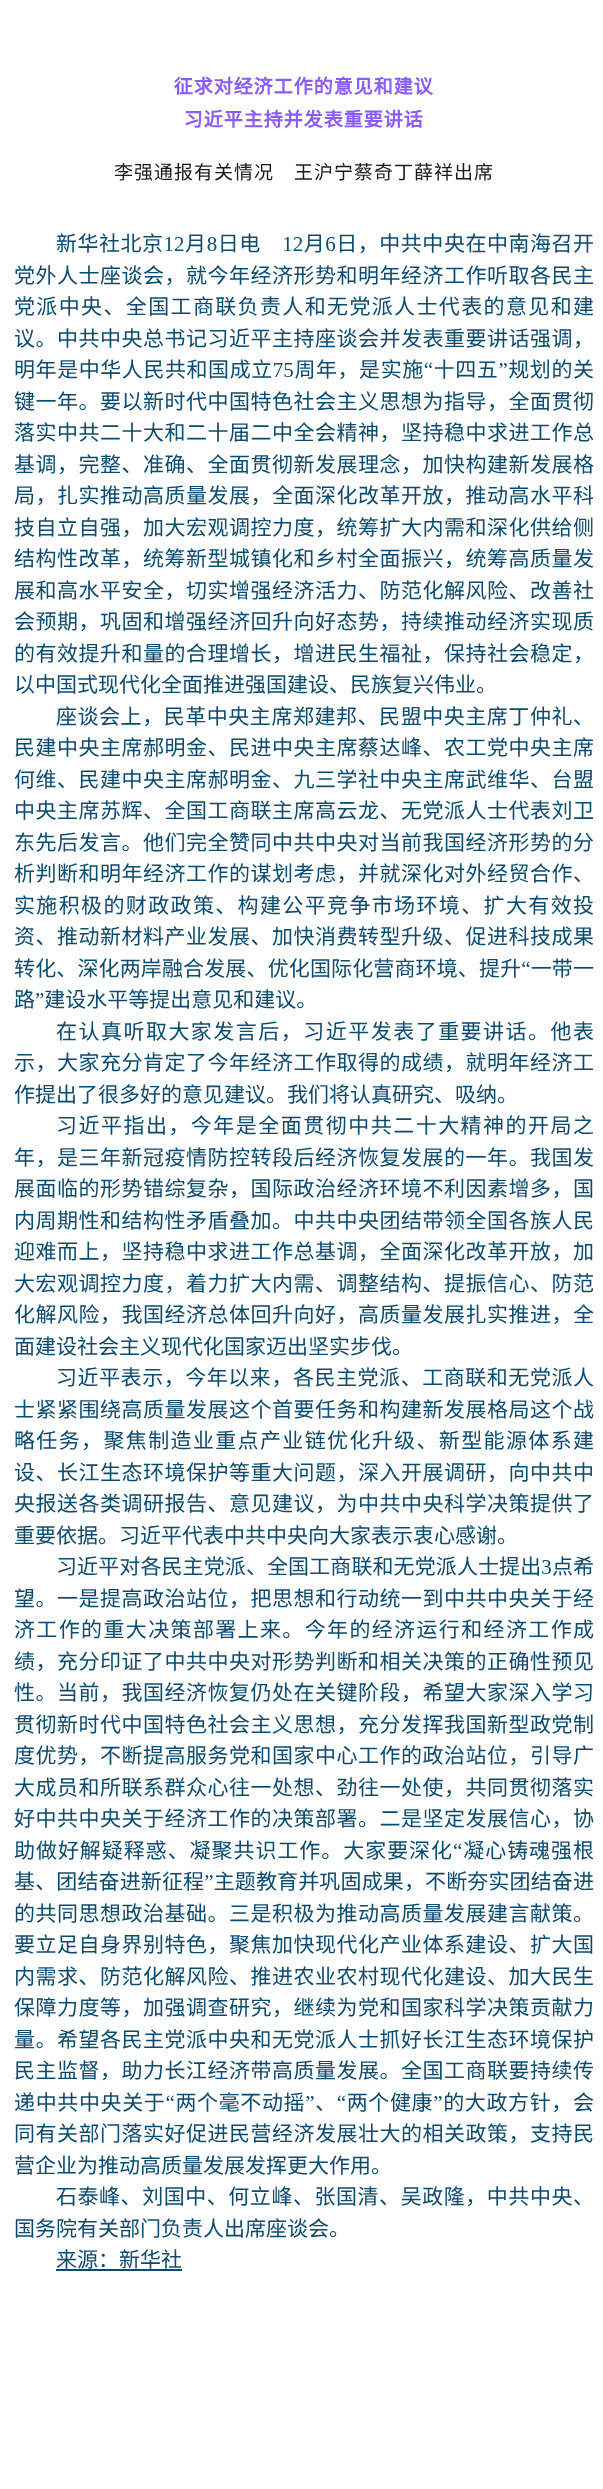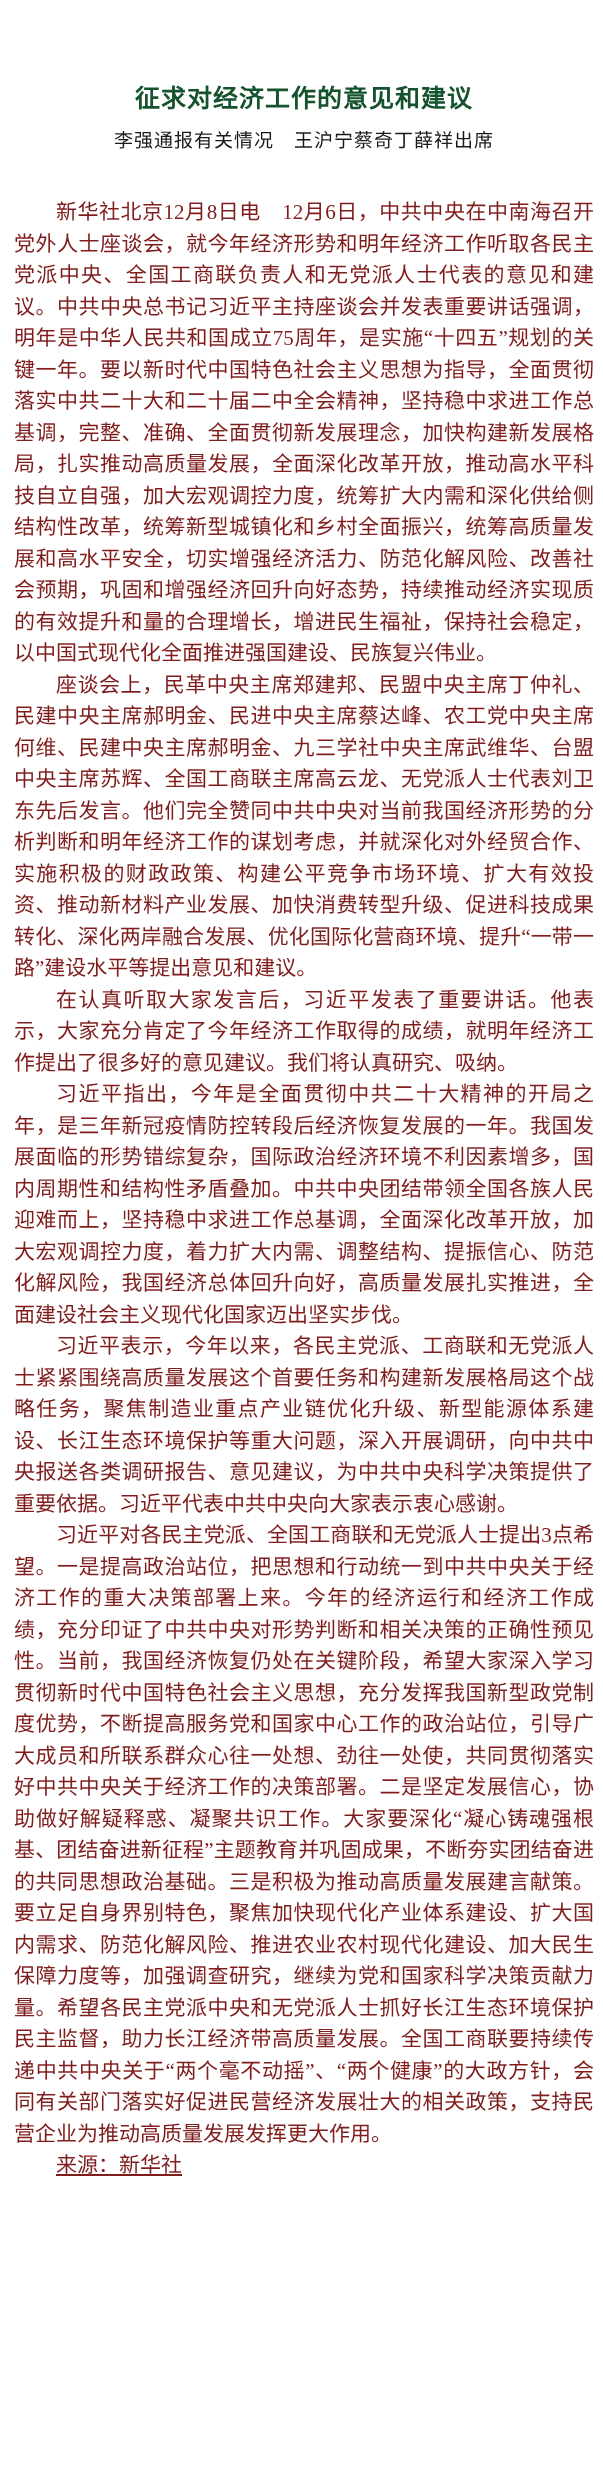--- a/index.html
+++ b/index.html
@@ -11,72 +11,74 @@
     position: relative;
     width: 603px;
     min-height: 2489px;
     margin: 0 auto;
     background: #ffffff;
     box-sizing: border-box;
     padding: 70px 9px 40px 14px;
     color: #1a1a1a;
   }
   .title {
-    margin: 12px;
+    margin: 0;
     text-align: center;
     font-family: "Liberation Sans", "DejaVu Sans", sans-serif;
     font-weight: 700;
-    font-size: 25px;
+    font-size: 19px;
     line-height: 33px;
-    color: #14532d;
+    color: #8b5cf6;
     letter-spacing: 1px;
   }
   .title-line { display: block; }
   .subtitle {
-    margin-top: 14px;
+    margin-top: 25px;
     text-align: center;
     font-family: "Liberation Serif", "DejaVu Serif", serif;
     font-size: 19px;
     line-height: 24px;
     color: #1a1a1a;
     letter-spacing: 1px;
   }
   .body-text {
     margin-top: 44px;
     font-family: "Liberation Serif", "DejaVu Serif", serif;
     font-size: 21px;
     line-height: 31.5px;
     text-align: justify;
     text-justify: inter-character;
-    color: #7f1d1d;
+    color: #0c4a6e;
   }
   .body-text p {
     margin: 0;
     text-indent: 2em;
   }
   .source-line {
     margin: 0;
     text-indent: 2em;
     text-decoration: underline;
   }
 </style>
 </head>
 <body>
 
 <div class="page">
 
   <h1 class="title">
     <span class="title-line">征求对经济工作的意见和建议</span>
+    <span class="title-line">习近平主持并发表重要讲话</span>
   </h1>
 
   <div class="subtitle">李强通报有关情况　王沪宁蔡奇丁薛祥出席</div>
 
   <div class="body-text">
     <p>新华社北京12月8日电　12月6日，中共中央在中南海召开党外人士座谈会，就今年经济形势和明年经济工作听取各民主党派中央、全国工商联负责人和无党派人士代表的意见和建议。中共中央总书记习近平主持座谈会并发表重要讲话强调，明年是中华人民共和国成立75周年，是实施“十四五”规划的关键一年。要以新时代中国特色社会主义思想为指导，全面贯彻落实中共二十大和二十届二中全会精神，坚持稳中求进工作总基调，完整、准确、全面贯彻新发展理念，加快构建新发展格局，扎实推动高质量发展，全面深化改革开放，推动高水平科技自立自强，加大宏观调控力度，统筹扩大内需和深化供给侧结构性改革，统筹新型城镇化和乡村全面振兴，统筹高质量发展和高水平安全，切实增强经济活力、防范化解风险、改善社会预期，巩固和增强经济回升向好态势，持续推动经济实现质的有效提升和量的合理增长，增进民生福祉，保持社会稳定，以中国式现代化全面推进强国建设、民族复兴伟业。</p>
     <p>座谈会上，民革中央主席郑建邦、民盟中央主席丁仲礼、民建中央主席郝明金、民进中央主席蔡达峰、农工党中央主席何维、民建中央主席郝明金、九三学社中央主席武维华、台盟中央主席苏辉、全国工商联主席高云龙、无党派人士代表刘卫东先后发言。他们完全赞同中共中央对当前我国经济形势的分析判断和明年经济工作的谋划考虑，并就深化对外经贸合作、实施积极的财政政策、构建公平竞争市场环境、扩大有效投资、推动新材料产业发展、加快消费转型升级、促进科技成果转化、深化两岸融合发展、优化国际化营商环境、提升“一带一路”建设水平等提出意见和建议。</p>
     <p>在认真听取大家发言后，习近平发表了重要讲话。他表示，大家充分肯定了今年经济工作取得的成绩，就明年经济工作提出了很多好的意见建议。我们将认真研究、吸纳。</p>
     <p>习近平指出，今年是全面贯彻中共二十大精神的开局之年，是三年新冠疫情防控转段后经济恢复发展的一年。我国发展面临的形势错综复杂，国际政治经济环境不利因素增多，国内周期性和结构性矛盾叠加。中共中央团结带领全国各族人民迎难而上，坚持稳中求进工作总基调，全面深化改革开放，加大宏观调控力度，着力扩大内需、调整结构、提振信心、防范化解风险，我国经济总体回升向好，高质量发展扎实推进，全面建设社会主义现代化国家迈出坚实步伐。</p>
     <p>习近平表示，今年以来，各民主党派、工商联和无党派人士紧紧围绕高质量发展这个首要任务和构建新发展格局这个战略任务，聚焦制造业重点产业链优化升级、新型能源体系建设、长江生态环境保护等重大问题，深入开展调研，向中共中央报送各类调研报告、意见建议，为中共中央科学决策提供了重要依据。习近平代表中共中央向大家表示衷心感谢。</p>
     <p>习近平对各民主党派、全国工商联和无党派人士提出3点希望。一是提高政治站位，把思想和行动统一到中共中央关于经济工作的重大决策部署上来。今年的经济运行和经济工作成绩，充分印证了中共中央对形势判断和相关决策的正确性预见性。当前，我国经济恢复仍处在关键阶段，希望大家深入学习贯彻新时代中国特色社会主义思想，充分发挥我国新型政党制度优势，不断提高服务党和国家中心工作的政治站位，引导广大成员和所联系群众心往一处想、劲往一处使，共同贯彻落实好中共中央关于经济工作的决策部署。二是坚定发展信心，协助做好解疑释惑、凝聚共识工作。大家要深化“凝心铸魂强根基、团结奋进新征程”主题教育并巩固成果，不断夯实团结奋进的共同思想政治基础。三是积极为推动高质量发展建言献策。要立足自身界别特色，聚焦加快现代化产业体系建设、扩大国内需求、防范化解风险、推进农业农村现代化建设、加大民生保障力度等，加强调查研究，继续为党和国家科学决策贡献力量。希望各民主党派中央和无党派人士抓好长江生态环境保护民主监督，助力长江经济带高质量发展。全国工商联要持续传递中共中央关于“两个毫不动摇”、“两个健康”的大政方针，会同有关部门落实好促进民营经济发展壮大的相关政策，支持民营企业为推动高质量发展发挥更大作用。</p>
+    <p>石泰峰、刘国中、何立峰、张国清、吴政隆，中共中央、国务院有关部门负责人出席座谈会。</p>
     <p class="source-line">来源：新华社</p>
   </div>
 
 </div>
 
 </body></html>

